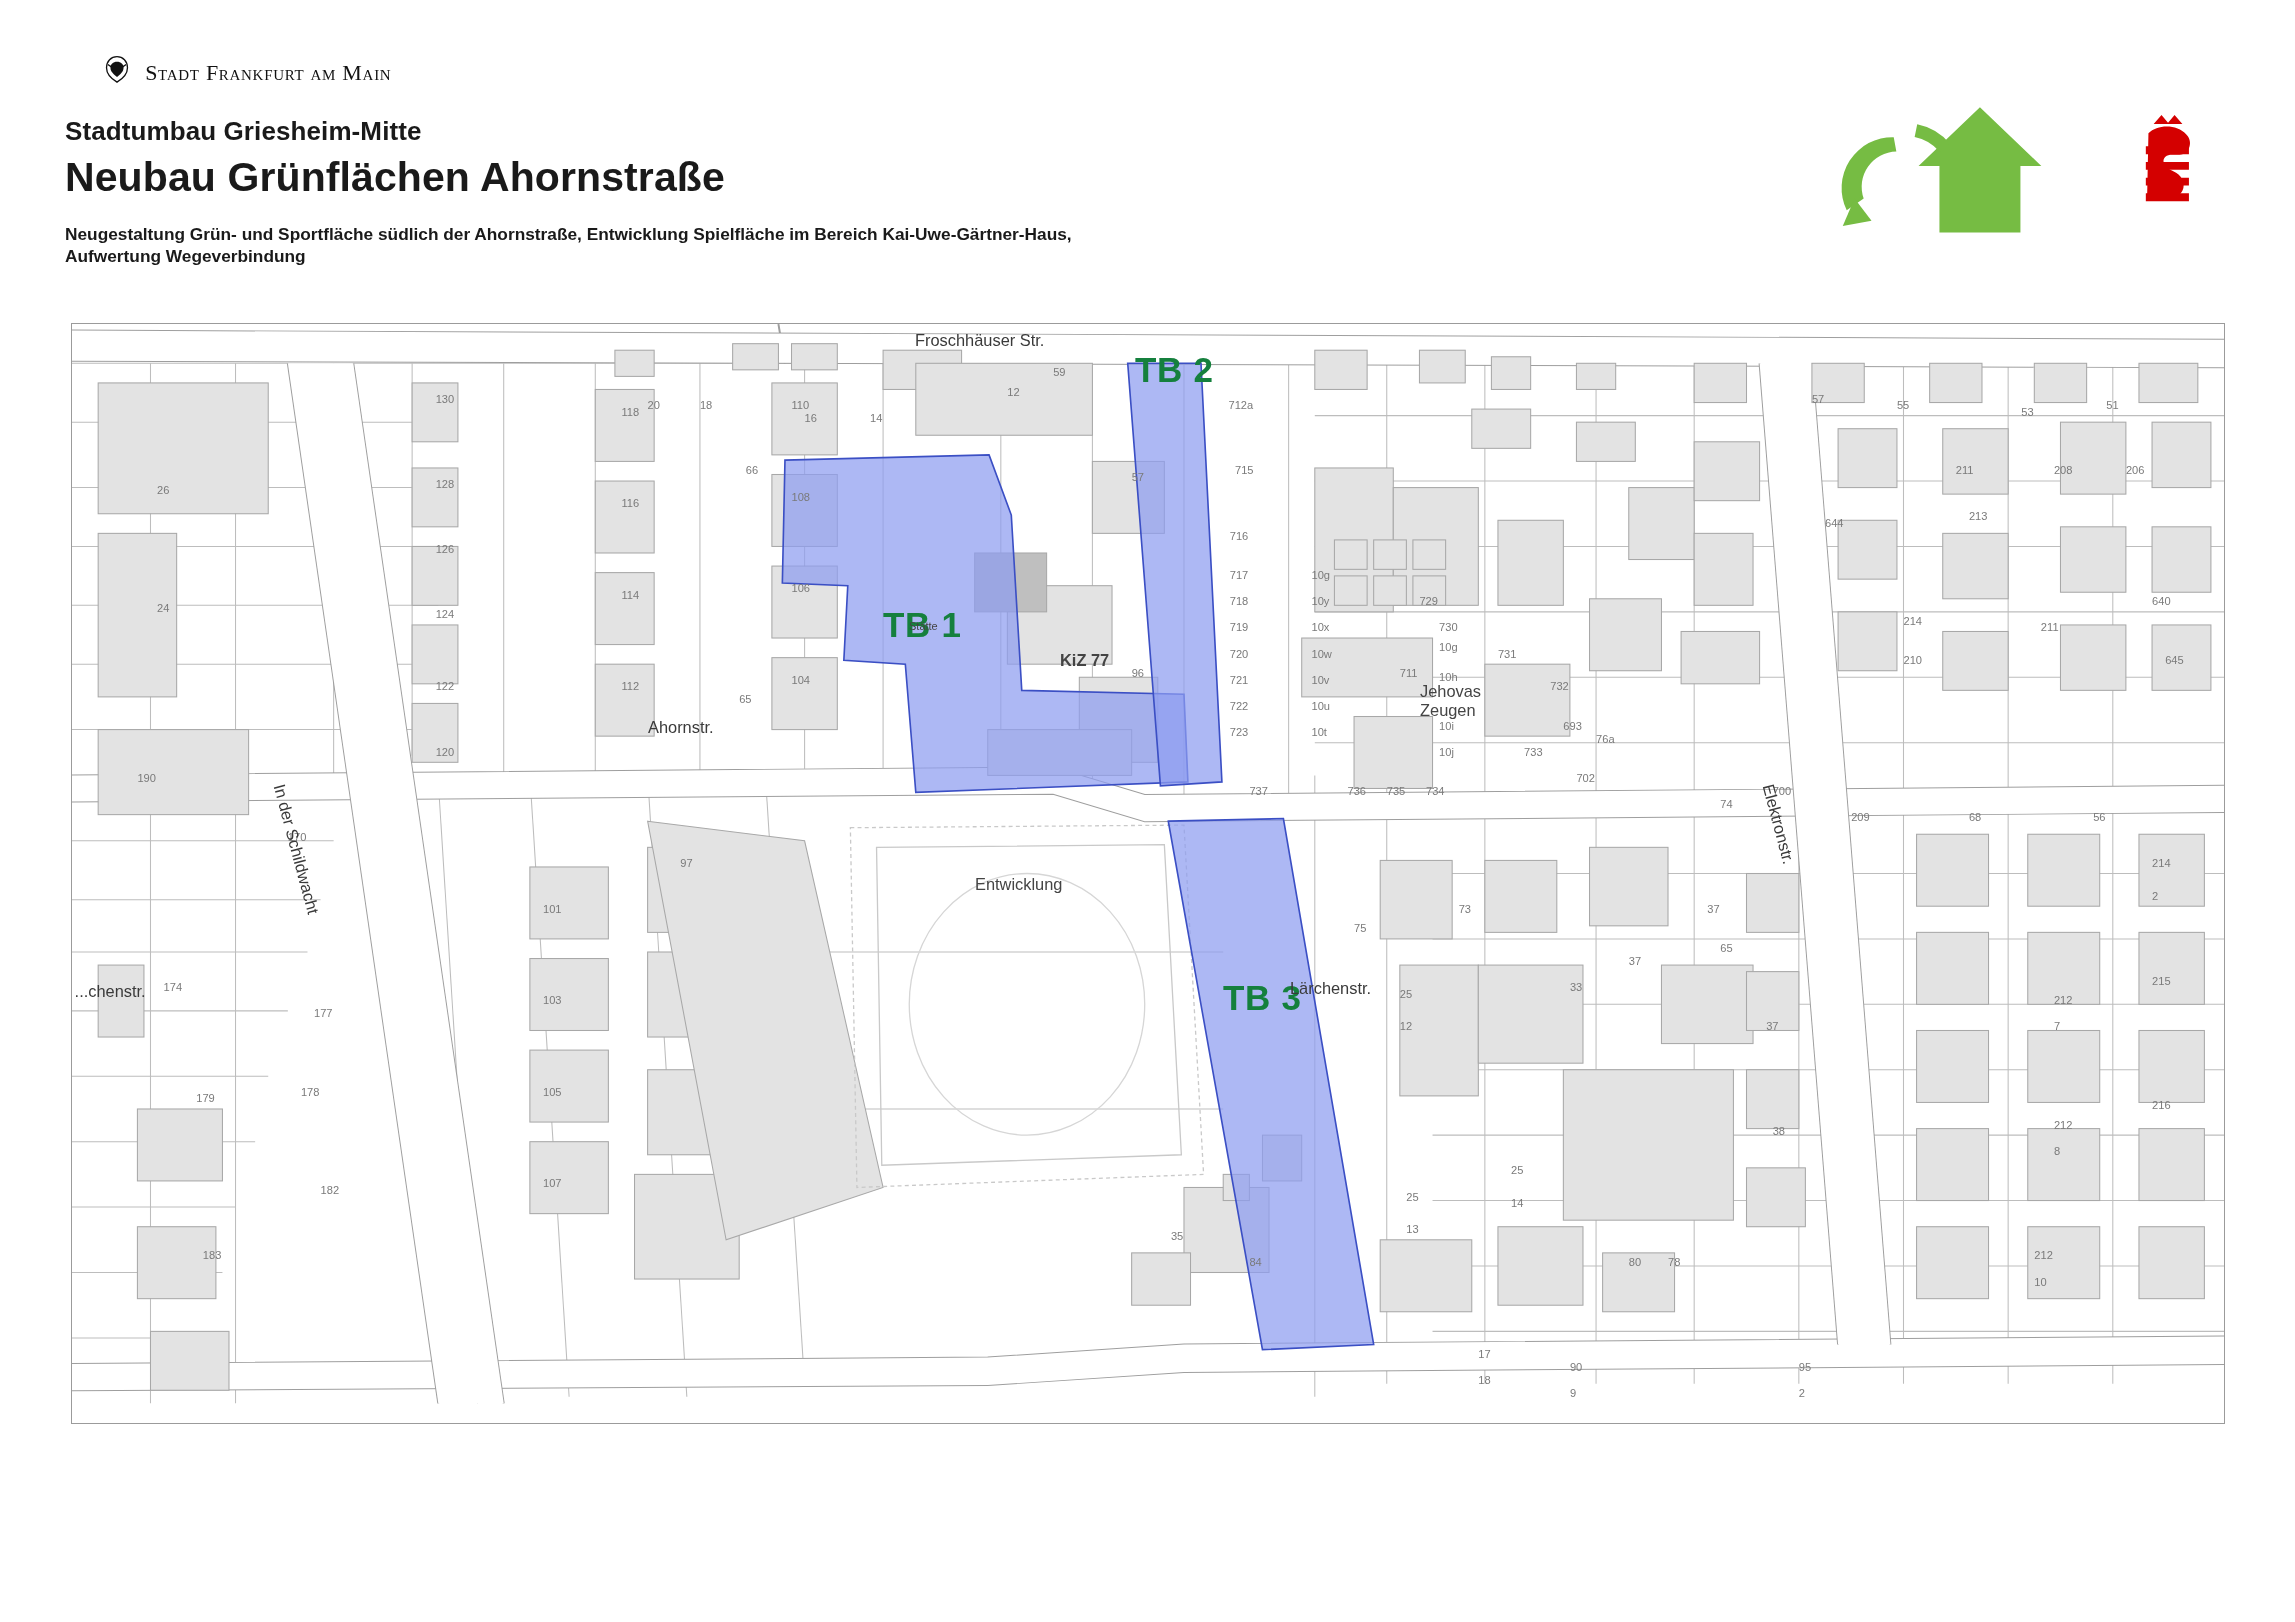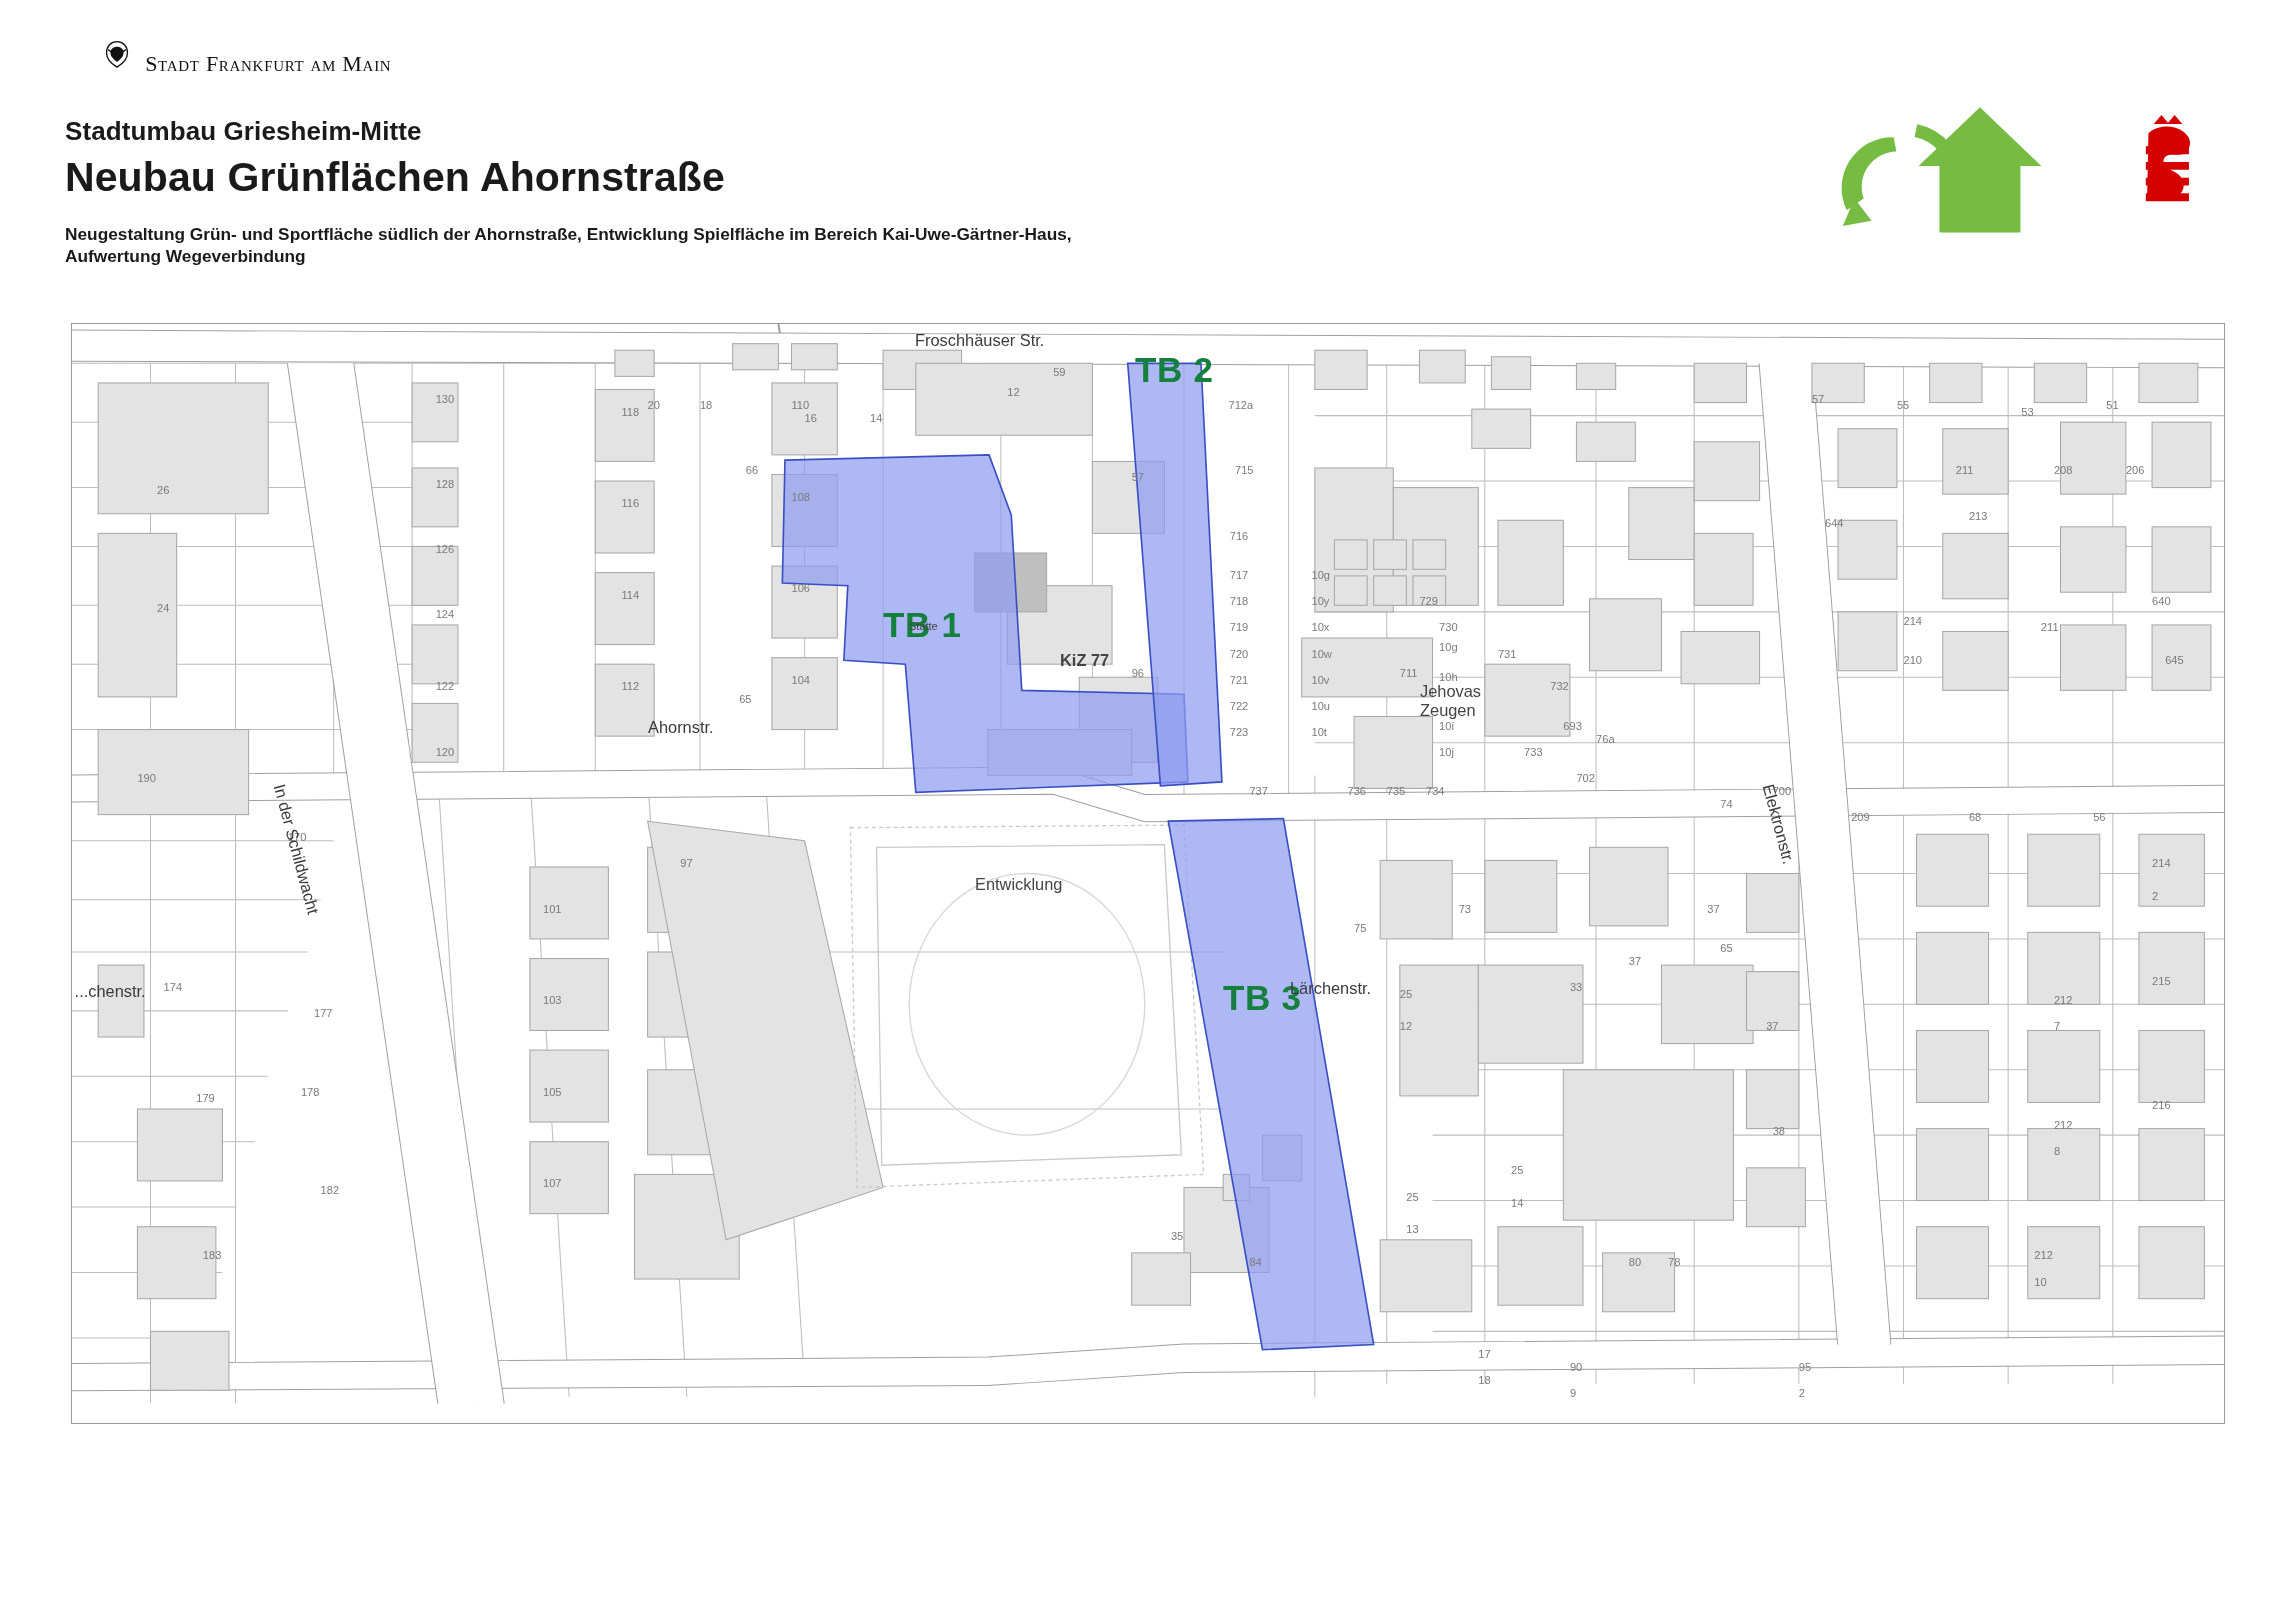--- a/index.html
+++ b/index.html
@@ -13,23 +13,23 @@
     position: relative;
     font-family: "Liberation Sans", sans-serif;
     color: #1a1a1a;
     overflow: hidden;
   }
 
   
   #city-logo {
     position: absolute;
     left: 98px;
-    top: 39px;
+    top: 54px;
     display: flex;
-    align-items: flex-end;
+    align-items: center;
     gap: 9.2px;
   }
   #city-logo .crest {
     width: 38px; height: 38px;
     position: relative;
   }
   #city-logo .crest-text {
     font-variant: small-caps;
     font-size: 22px;
     letter-spacing: 0.7px;

